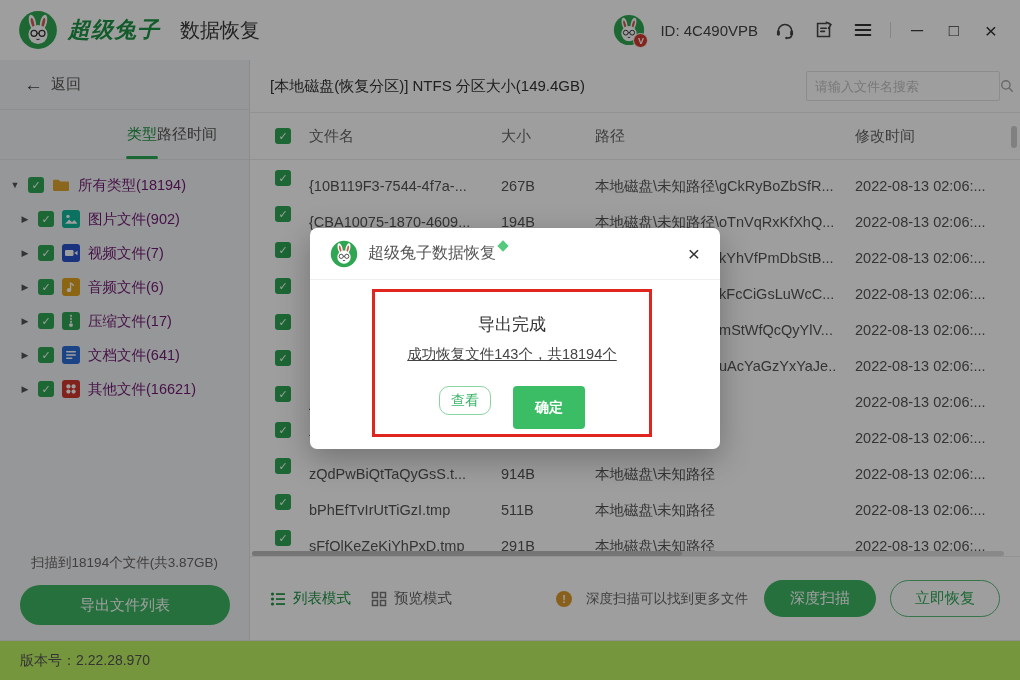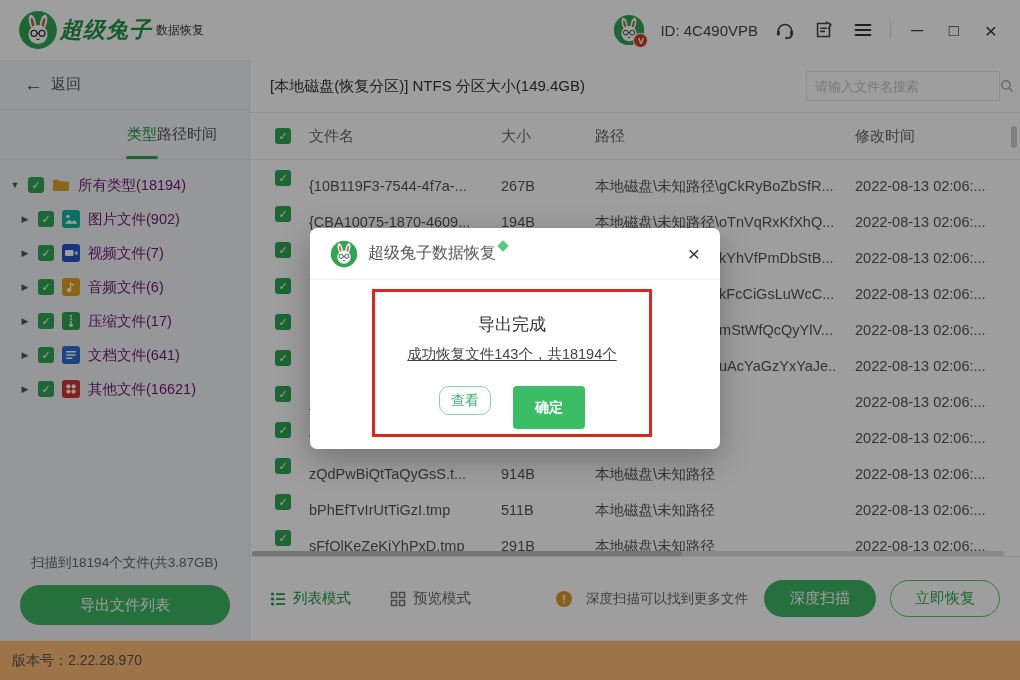--- a/index.html
+++ b/index.html
@@ -1,23 +1,23 @@
 <!DOCTYPE html>
 <html><head>
 <meta charset="utf-8">
 <style>
   html,body{margin:0;padding:0;background:#777;}
   .app{position:relative;width:1020px;height:680px;background:#fff;overflow:hidden;
        font-family:"Liberation Sans","DejaVu Sans",sans-serif;color:#444;}
 
   
   .titlebar{height:60px;display:flex;align-items:center;padding:0 18px;background:#fff;box-sizing:border-box;}
-  .brand{display:flex;align-items:center;gap:2px;}
+  .brand{display:flex;align-items:center;gap:10px;}
   .brand-cn{font-size:22px;font-weight:bold;color:#1e9444;letter-spacing:1px;font-style:italic;}
-  .brand-suffix{font-size:12px;color:#3a3a3a;margin-left:2px;}
+  .brand-suffix{font-size:20px;color:#3a3a3a;margin-left:10px;}
   .titlebar-right{margin-left:auto;display:flex;align-items:center;gap:15px;}
   .uid{font-size:15px;color:#444;}
   .tb-icon{width:24px;height:24px;display:flex;align-items:center;justify-content:center;cursor:pointer;}
   .tb-divider{width:1px;height:16px;background:#d8d8d8;}
   .winbtn{font-size:17px;color:#333;width:22px;text-align:center;cursor:pointer;line-height:1;}
   .avatar-wrap{position:relative;width:32px;height:32px;}
   .v-badge{position:absolute;right:-3px;bottom:-2px;width:15px;height:15px;border-radius:50%;
            background:#d23a2e;color:#fff;font-size:9px;font-weight:bold;display:flex;align-items:center;justify-content:center;border:1px solid #fff;box-sizing:border-box;}
 
   
@@ -56,32 +56,32 @@
   .row-grid{display:grid;grid-template-columns:16px 174px 76px 242px 1fr;column-gap:18px;padding:0 12px 0 25px;align-items:center;}
   .table-header{height:47px;box-sizing:border-box;border-bottom:1px solid #ececec;font-size:15px;color:#666;}
   .table-header .hname{white-space:nowrap;}
   .table-body{height:396px;overflow:hidden;}
   .file-row{height:36px;font-size:14.5px;color:#555;}
   .file-row .cell{white-space:nowrap;overflow:hidden;margin-top:16px;}
   .vscroll-thumb{position:absolute;right:3px;top:66px;width:6px;height:22px;border-radius:3px;background:#cfcfcf;}
   .hscroll{position:absolute;left:2px;top:491px;width:752px;height:5px;border-radius:3px;background:#dedede;}
   .hscroll-thumb{position:absolute;left:0;top:0;height:5px;width:430px;border-radius:3px;background:#bdbdbd;}
 
-  .main-footer{height:84px;box-sizing:border-box;display:flex;align-items:center;padding:0 20px;border-top:1px solid #ececec;gap:19px;}
+  .main-footer{height:84px;box-sizing:border-box;display:flex;align-items:center;padding:0 20px;border-top:1px solid #ececec;}
   .viewmode{display:flex;align-items:center;gap:7px;font-size:14.5px;cursor:pointer;}
   .viewmode.list{color:#1e9444;margin-right:20px;}
   .viewmode.preview{color:#666;}
   .footer-right{margin-left:auto;display:flex;align-items:center;gap:14px;}
   .warn-circle{width:16px;height:16px;border-radius:50%;background:#dd9c2d;color:#fff;font-size:11px;font-weight:bold;display:flex;align-items:center;justify-content:center;}
   .deep-hint{font-size:13.5px;color:#666;margin-right:2px;}
   .pill-filled{height:37px;padding:0 26px;border:none;border-radius:19px;background:#3cb562;color:#fff;font-size:15px;cursor:pointer;font-family:inherit;}
   .pill-outline{height:37px;padding:0 24px;border:1px solid #57bd78;border-radius:19px;background:transparent;color:#2fa957;font-size:15px;cursor:pointer;font-family:inherit;}
 
   
-  .statusbar{height:40px;box-sizing:border-box;border-top:1px solid #e8e8e8;background:#fdba74;display:flex;align-items:center;padding-left:12px;font-size:14px;color:#555;}
+  .statusbar{height:40px;box-sizing:border-box;border-top:1px solid #e8e8e8;background:#bef264;display:flex;align-items:center;padding-left:20px;font-size:14px;color:#555;}
 
   
   .dim-overlay{position:absolute;inset:0;background:rgba(0,0,0,0.38);z-index:40;}
   .modal{position:absolute;left:310px;top:228px;width:410px;height:221px;background:#fff;border-radius:7px;z-index:50;box-shadow:0 10px 32px rgba(0,0,0,.28);}
   .modal-header{height:52px;display:flex;align-items:center;padding:0 20px;border-bottom:1px solid #efefef;box-sizing:border-box;}
   .modal-title{font-size:16px;color:#555;margin-left:10px;}
   .title-diamond{width:8px;height:8px;background:#55ca7e;transform:rotate(45deg);margin-left:3px;margin-bottom:16px;}
   .modal-close{margin-left:auto;font-size:21px;color:#333;cursor:pointer;line-height:1;}
   .anno-box{position:absolute;left:62px;top:61px;width:280px;height:148px;border:3px solid #e0251f;box-sizing:border-box;display:flex;flex-direction:column;align-items:center;}
   .dlg-heading{margin-top:21px;font-size:17px;color:#333;}

